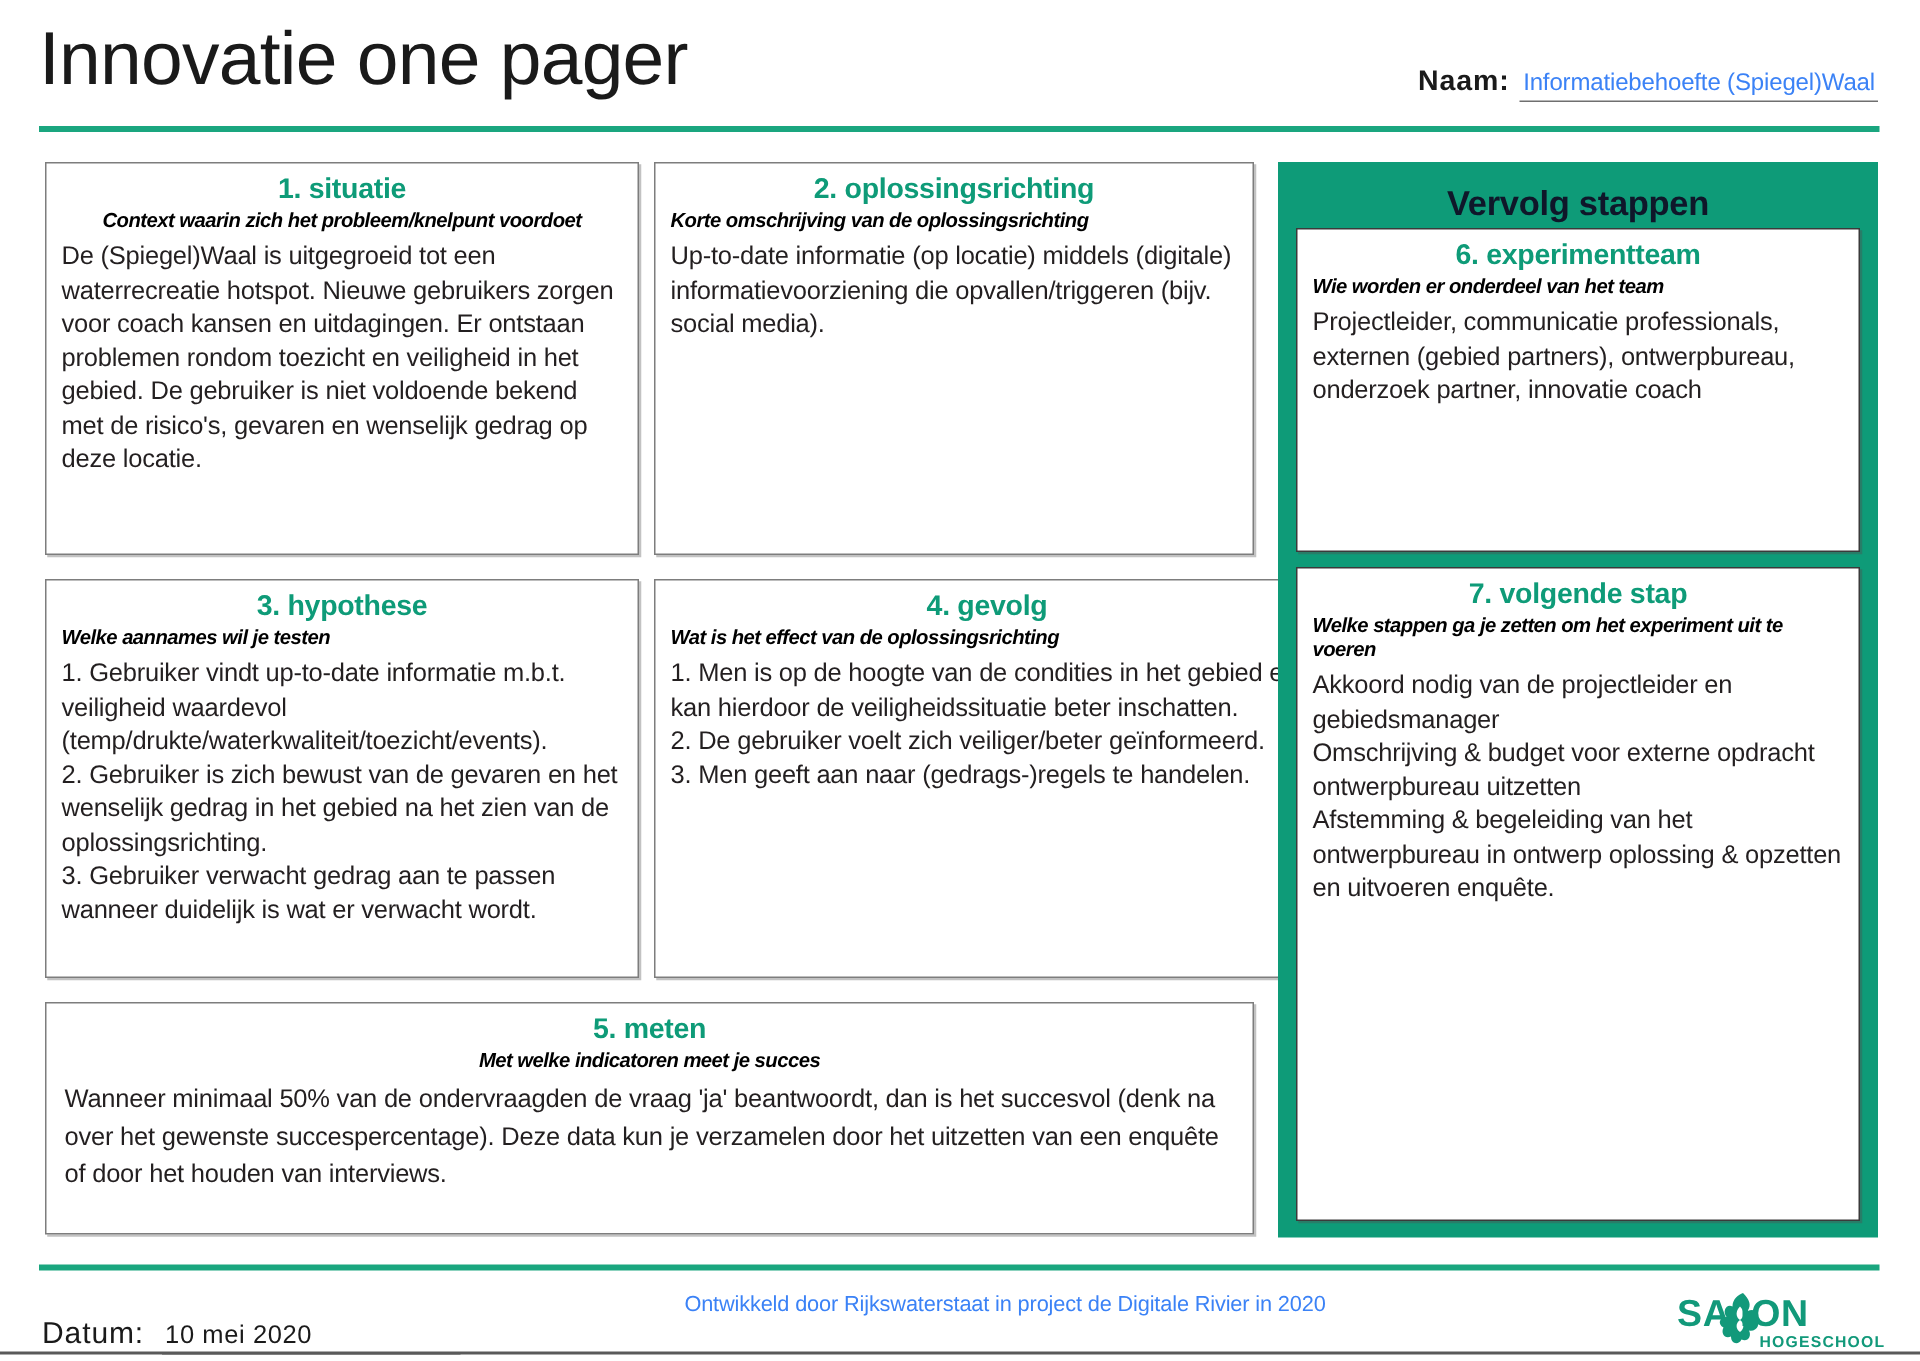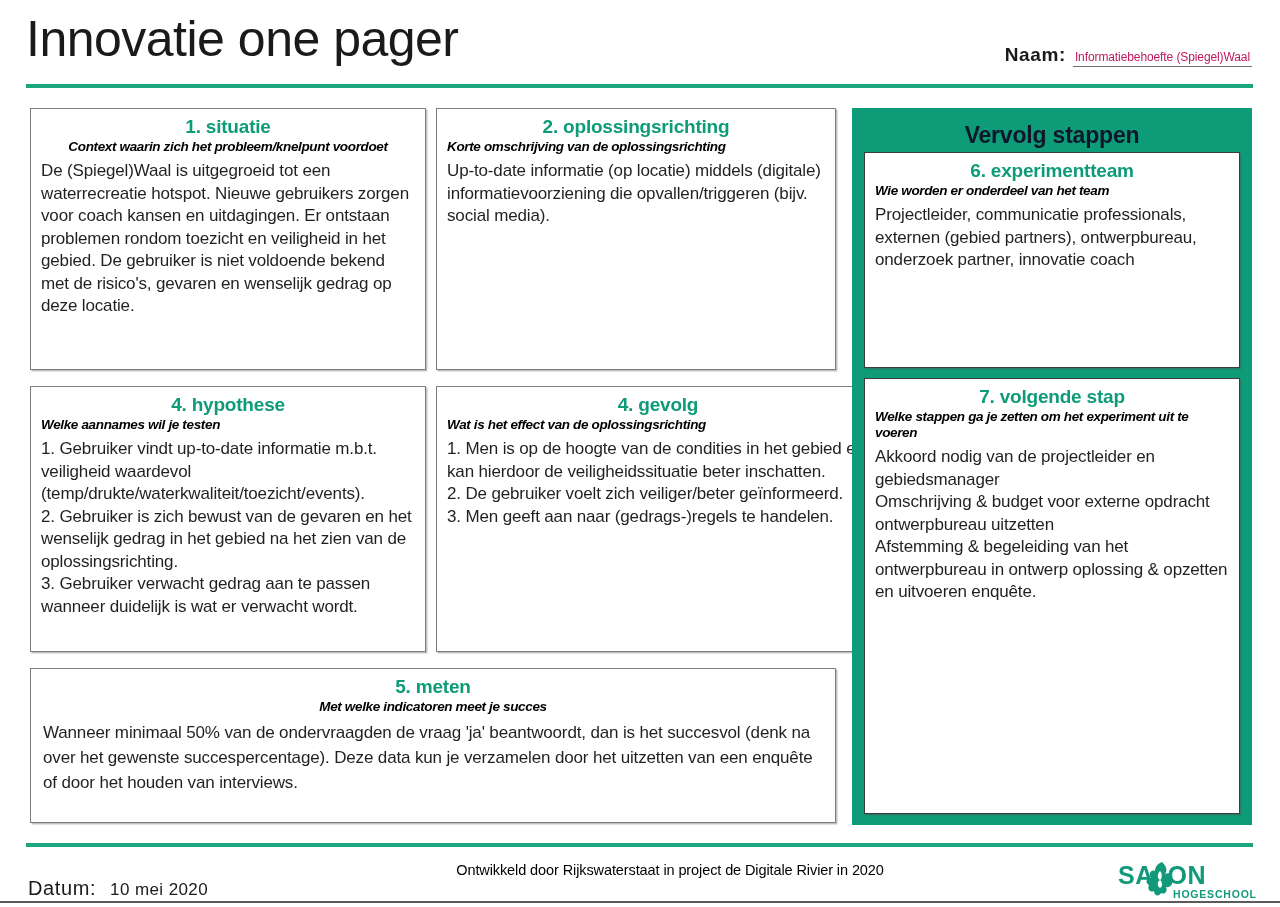--- a/index.html
+++ b/index.html
@@ -51,22 +51,22 @@
     align-items: baseline;
     gap: 7px;
   }
   .naam-label {
     font-size: 19px;
     font-weight: 700;
     letter-spacing: 0.6px;
     color: #1a1a1a;
   }
   .naam-value {
-    font-size: 12px;
-    color: #be185d;
+    font-size: 16px;
+    color: #3b82f6;
     border-bottom: 1.4px solid #6f6f6f;
     padding: 0 2px 2px 2px;
     letter-spacing: -0.1px;
   }
   .rule-top {
     position: absolute;
     left: 26px;
     top: 84px;
     width: 1227px;
     height: 4px;
@@ -193,21 +193,21 @@
     margin-top: 16px;
   }
   .credit {
     position: absolute;
     left: 440px;
     top: 10px;
     width: 460px;
     text-align: center;
     font-size: 14.5px;
     line-height: 21px;
-    color: #000000;
+    color: #3b82f6;
     letter-spacing: -0.1px;
   }
   .logo {
     position: absolute;
     right: 22px;
     top: 8px;
     width: 140px;
     height: 44px;
   }
   .logo svg { display: block; }
@@ -240,21 +240,21 @@
     <p class="body">De (Spiegel)Waal is uitgegroeid tot een waterrecreatie hotspot. Nieuwe gebruikers zorgen voor coach kansen en uitdagingen. Er ontstaan problemen rondom toezicht en veiligheid in het gebied. De gebruiker is niet voldoende bekend met de risico's, gevaren en wenselijk gedrag op deze locatie.</p>
   </div>
 
   <div class="box" id="box-2">
     <h2>2. oplossingsrichting</h2>
     <p class="sub sub-left">Korte omschrijving van de oplossingsrichting</p>
     <p class="body">Up-to-date informatie (op locatie) middels (digitale) informatievoorziening die opvallen/triggeren (bijv. social media).</p>
   </div>
 
   <div class="box" id="box-3">
-    <h2>4. hypothese</h2>
+    <h2>3. hypothese</h2>
     <p class="sub sub-left">Welke aannames wil je testen</p>
     <p class="body">1. Gebruiker vindt up-to-date informatie m.b.t. veiligheid waardevol (temp/drukte/waterkwaliteit/toezicht/events).
 2. Gebruiker is zich bewust van de gevaren en het wenselijk gedrag in het gebied na het zien van de oplossingsrichting.
 3. Gebruiker verwacht gedrag aan te passen wanneer duidelijk is wat er verwacht wordt.</p>
   </div>
 
   <div class="box" id="box-4">
     <h2>4. gevolg</h2>
     <p class="sub sub-left">Wat is het effect van de oplossingsrichting</p>
     <p class="body">1. Men is op de hoogte van de condities in het gebied en kan hierdoor de veiligheidssituatie beter inschatten.

